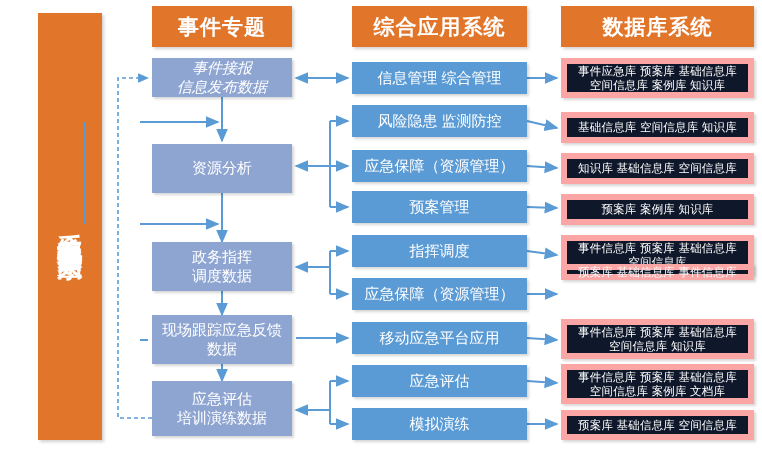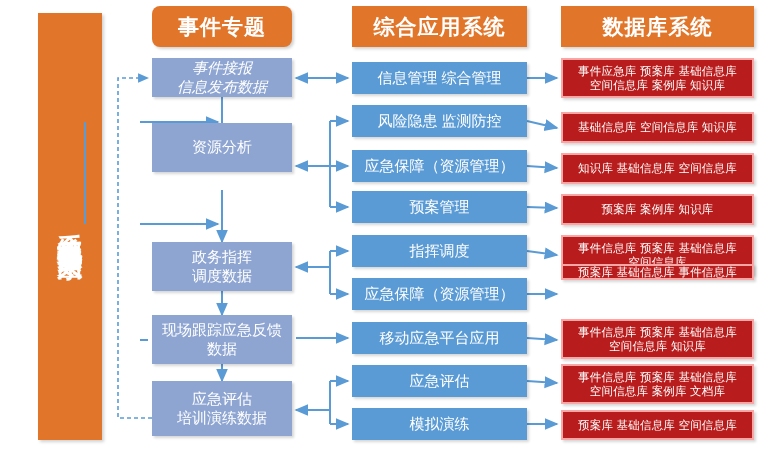--- a/index.html
+++ b/index.html
@@ -22,35 +22,35 @@
     font-size:25px;font-weight:bold;letter-spacing:3px;line-height:1.05;
   }
 
   
   .hdr{
     position:absolute;background:#E1762B;color:#fff;
     display:flex;align-items:center;justify-content:center;
     font-size:21px;font-weight:bold;letter-spacing:1px;
     box-shadow:2px 2px 3px rgba(0,0,0,.18);
   }
-  #hdr-event{left:152px;top:6px;width:140px;height:41px;border-radius:8px;}
+  #hdr-event{left:152px;top:6px;width:140px;height:41px;}
   #hdr-app{left:352px;top:6px;width:175px;height:41px;}
   #hdr-db{left:561px;top:6px;width:193px;height:41px;}
 
   
   .node{
     position:absolute;color:#ffffff;
     display:flex;align-items:center;justify-content:center;
     text-align:center;line-height:1.25;
     box-shadow:1.5px 1.5px 2.5px rgba(0,0,0,.16);
   }
   .col1{background:#8EA5D2;font-size:15px;width:140px;left:152px;}
   .col2{background:#5B9BD5;font-size:15px;width:175px;left:352px;height:32px;}
-  .col3{background:#b91c1c;font-size:11.5px;width:193px;left:561px;
-        border:2px solid #fca5a5;box-sizing:border-box;letter-spacing:.2px;}
+  .col3{background:#0f172a;font-size:11.5px;width:193px;left:561px;
+        border:6px solid #fca5a5;box-sizing:border-box;letter-spacing:.2px;}
 
   
   #wires{position:absolute;left:0;top:0;width:762px;height:449px;}
   .w{stroke:#5B9BD5;stroke-width:2;fill:none;}
   .wd{stroke:#5B9BD5;stroke-width:1.6;fill:none;stroke-dasharray:4 3;}
 </style>
 </head>
 <body>
 
 <div id="canvas">
@@ -119,21 +119,21 @@
   <div class="hdr" id="hdr-db">
     <span>数据库系统</span>
   </div>
 
   <div class="node col1" style="top:58px;height:39px;font-style:italic;">
     <div>
       <div>事件接报</div>
       <div>信息发布数据</div>
     </div>
   </div>
-  <div class="node col1" style="top:123px;height:49px;">
+  <div class="node col1" style="top:144px;height:49px;">
     <div>
       <div>资源分析</div>
     </div>
   </div>
   <div class="node col1" style="top:242px;height:49px;">
     <div>
       <div>政务指挥</div>
       <div>调度数据</div>
     </div>
   </div>

